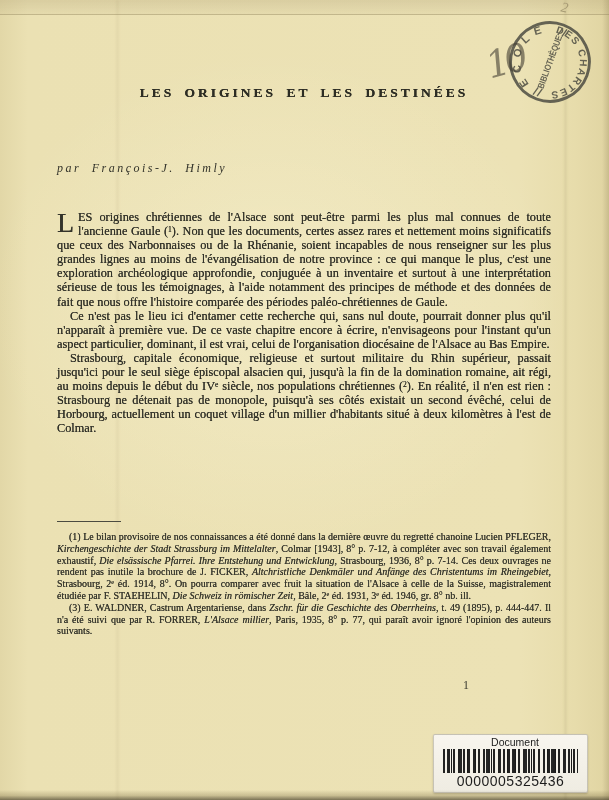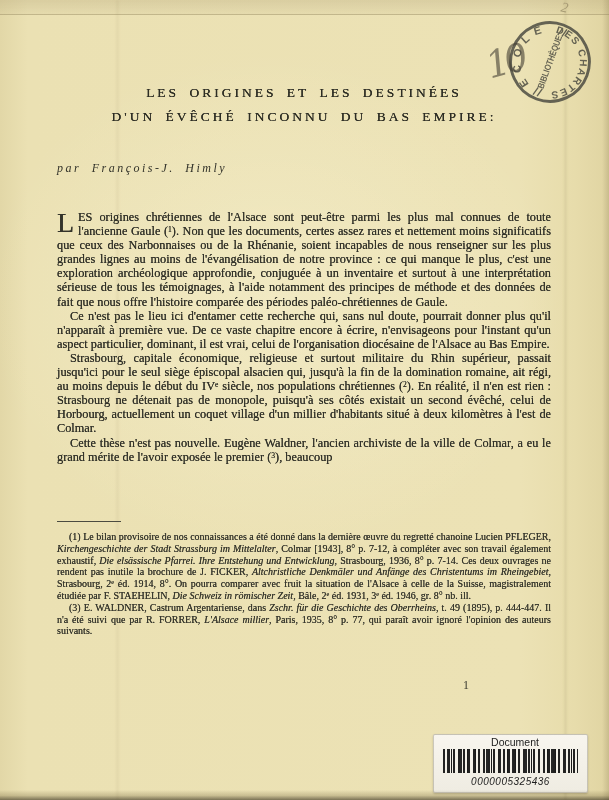--- a/index.html
+++ b/index.html
@@ -21,21 +21,21 @@
   .edge-bottom{position:absolute;left:0;bottom:0;width:609px;height:10px;
     background:linear-gradient(to bottom, rgba(120,106,66,0) 0%, rgba(110,96,58,0.28) 55%, rgba(52,45,26,0.62) 100%);}
   .edge-right{position:absolute;right:0;top:0;width:7px;height:800px;
     background:linear-gradient(to right, rgba(140,125,84,0), rgba(140,125,84,0.28));}
   .crease{position:absolute;top:0;height:800px;width:3px;filter:blur(1px);}
   .crease.c1{left:116px;background:linear-gradient(to right, rgba(146,132,90,0), rgba(146,132,90,0.14), rgba(146,132,90,0));}
   .crease.c2{left:564px;background:linear-gradient(to right, rgba(140,126,84,0), rgba(140,126,84,0.22), rgba(140,126,84,0));}
 
   .col{position:absolute;left:57px;width:494px;}
 
-  .title{top:81px;text-align:center;font-weight:normal;color:#2d2d24;
+  .title{top:81px;text-align:center;font-weight:bold;color:#2d2d24;
     font-size:13.5px;line-height:23.5px;letter-spacing:3px;word-spacing:4px;
     text-shadow:0 0 0.4px #2d2d24;}
   .byline{top:161px;font-style:italic;font-size:12px;
     letter-spacing:2.5px;word-spacing:5px;color:#33332a;}
 
   .body-text{top:210px;font-size:12.3px;line-height:14.1px;text-align:justify;
     text-shadow:0 0 0.35px #33332a;}
   .body-text p{margin:0;text-indent:13px;}
   .body-text p.first{text-indent:0;}
   .dropcap{float:left;font-size:28px;line-height:24px;padding:1px 4px 0 0;}
@@ -65,21 +65,21 @@
     border:1px solid rgba(120,115,95,0.35);border-radius:2px;
     box-shadow:0 1px 2px rgba(60,50,25,0.25);
     font-family:"Liberation Sans","DejaVu Sans",sans-serif;color:#1d1d1d;
     text-align:center;}
   .sticker .label{font-size:10.5px;line-height:13px;margin-top:1px;margin-left:9px;}
   .bars{height:24px;margin:0 9px;
     background:
       repeating-linear-gradient(90deg,#222 0 2px,transparent 2px 5px),
       repeating-linear-gradient(90deg,#1a1a1a 0 1px,transparent 1px 8px),
       repeating-linear-gradient(90deg,transparent 0 4px,#262626 4px 6px,transparent 6px 13px);}
-  .sticker .digits{font-size:10px;line-height:17px;letter-spacing:0.5px;font-style:italic;}
+  .sticker .digits{font-size:14px;line-height:17px;letter-spacing:0.5px;}
 </style>
 </head>
 <body>
 
 <div class="scan">
 
   <div class="edge-top"></div>
   <div class="crease c1"></div>
   <div class="crease c2"></div>
 
@@ -99,32 +99,30 @@
       </text>
       <text x="50" y="53" text-anchor="middle" font-size="9.5" font-weight="bold" fill="#44443c" font-family="Liberation Sans, sans-serif" textLength="58" lengthAdjust="spacingAndGlyphs">BIBLIOTHÈQUE</text>
       <path d="M12,45 l9,2.5 M12,49.5 l9,2.5 M79,48 l9,2.5 M79,52.5 l9,2.5" stroke="#44443c" stroke-width="1.4"></path>
     </svg>
   </div>
 
   <div class="pen-mark">10</div>
 
   <div class="col title">
     <div>LES ORIGINES ET LES DESTINÉES</div>
-    <div>D'UN ÉVÊCHÉ INCONNU DU BAS EMPIRE:</div>
   </div>
 
   <div class="col byline">par François-J. Himly</div>
 
   <div class="col body-text">
     <p class="first">
       <span class="dropcap">L</span><span>ES origines chrétiennes de l'Alsace sont peut-être parmi les plus mal connues de toute l'ancienne Gaule (<sup>1</sup>). Non que les documents, certes assez rares et nettement moins significatifs que ceux des Narbonnaises ou de la Rhénanie, soient incapables de nous renseigner sur les plus grandes lignes au moins de l'évangélisation de notre province : ce qui manque le plus, c'est une exploration archéologique approfondie, conjuguée à un inventaire et surtout à une interprétation sérieuse de tous les témoignages, à l'aide notamment des principes de méthode et des données de fait que nous offre l'histoire comparée des périodes paléo-chrétiennes de Gaule.</span>
     </p>
     <p>Ce n'est pas le lieu ici d'entamer cette recherche qui, sans nul doute, pourrait donner plus qu'il n'apparaît à première vue. De ce vaste chapitre encore à écrire, n'envisageons pour l'instant qu'un aspect particulier, dominant, il est vrai, celui de l'organisation diocésaine de l'Alsace au Bas Empire.</p>
     <p>Strasbourg, capitale économique, religieuse et surtout militaire du Rhin supérieur, passait jusqu'ici pour le seul siège épiscopal alsacien qui, jusqu'à la fin de la domination romaine, ait régi, au moins depuis le début du IV<sup>e</sup> siècle, nos populations chrétiennes (<sup>2</sup>). En réalité, il n'en est rien : Strasbourg ne détenait pas de monopole, puisqu'à ses côtés existait un second évêché, celui de Horbourg, actuellement un coquet village d'un millier d'habitants situé à deux kilomètres à l'est de Colmar.</p>
-    <p>Cette thèse n'est pas nouvelle. Eugène Waldner, l'ancien archiviste de la ville de Colmar, a eu le grand mérite de l'avoir exposée le premier (<sup>3</sup>), beaucoup</p>
   </div>
 
   <div class="fn-rule"></div>
 
   <div class="col footnotes">
     <p>(1) Le bilan provisoire de nos connaissances a été donné dans la dernière œuvre du regretté chanoine Lucien PFLEGER, <i>Kirchengeschichte der Stadt Strassburg im Mittelalter</i>, Colmar [1943], 8° p. 7-12, à compléter avec son travail également exhaustif, <i>Die elsässische Pfarrei. Ihre Entstehung und Entwicklung</i>, Strasbourg, 1936, 8° p. 7-14. Ces deux ouvrages ne rendent pas inutile la brochure de J. FICKER, <i>Altchristliche Denkmäler und Anfänge des Christentums im Rheingebiet</i>, Strasbourg, 2<sup>e</sup> éd. 1914, 8°. On pourra comparer avec fruit la situation de l'Alsace à celle de la Suisse, magistralement étudiée par F. STAEHELIN, <i>Die Schweiz in römischer Zeit</i>, Bâle, 2<sup>e</sup> éd. 1931, 3<sup>e</sup> éd. 1946, gr. 8° nb. ill.</p>
     <p>(3) E. WALDNER, Castrum Argentariense, dans <i>Zschr. für die Geschichte des Oberrheins</i>, t. 49 (1895), p. 444-447. Il n'a été suivi que par R. FORRER, <i>L'Alsace millier</i>, Paris, 1935, 8° p. 77, qui paraît avoir ignoré l'opinion des auteurs suivants.</p>
   </div>
 
   <div class="page-number">1</div>

